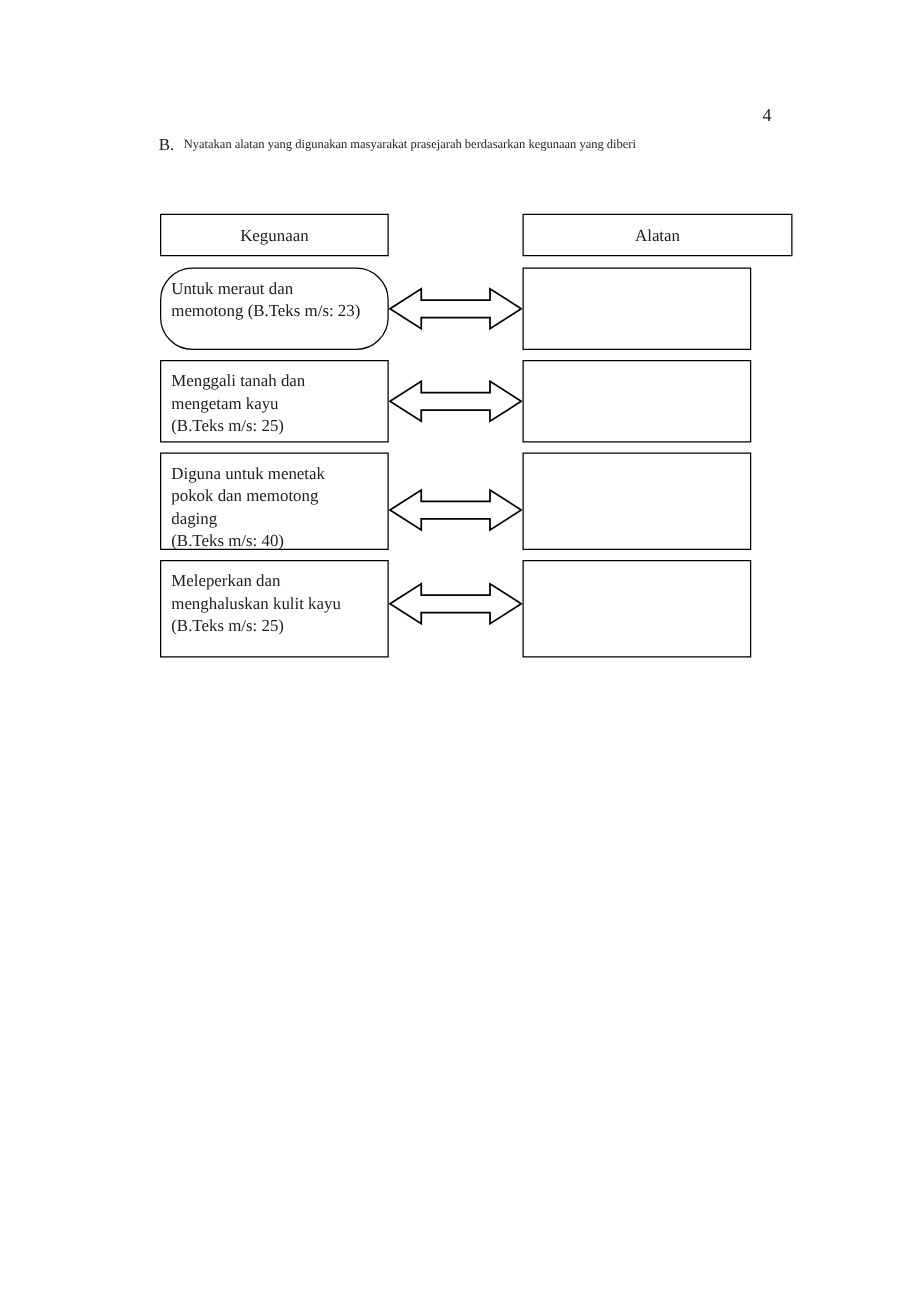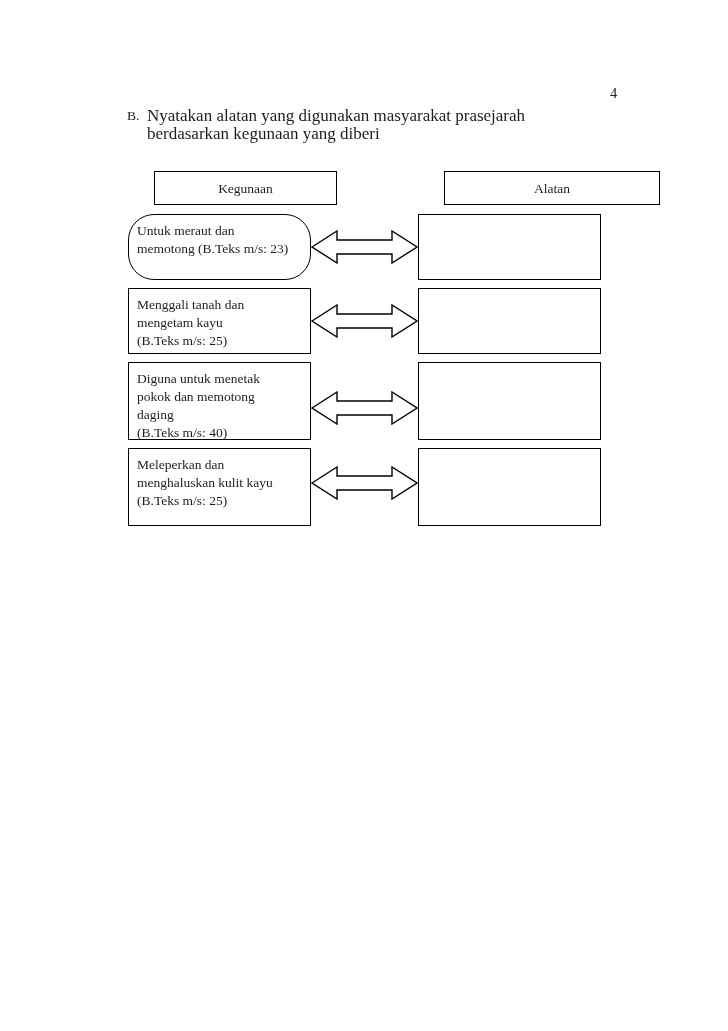--- a/index.html
+++ b/index.html
@@ -45,21 +45,21 @@
   }
   .question-label {
     flex: 0 0 auto;
     width: 20px;
     font-size: 13.5px;
     line-height: 17.5px;
     color: #1d1d1d;
   }
   .question-text {
     flex: 1 1 auto;
-    font-size: 17px;
+    font-size: 10px;
     line-height: 17.5px;
     color: #1d1d1d;
     text-align: left;
   }
 
   
   .diagram {
     position: absolute;
     left: 0;
     top: 0;
@@ -67,21 +67,20 @@
   .box {
     position: absolute;
     box-sizing: border-box;
     border: 1.3px solid #000000;
     background: #ffffff;
   }
   .header-box {
     display: flex;
     align-items: center;
     justify-content: center;
-    margin-left: 26px;
   }
   .header-text {
     font-size: 13.5px;
     line-height: 17px;
     color: #1d1d1d;
   }
   .use-box {
     padding: 7px 8px 4px 8px;
   }
   .use-text {

